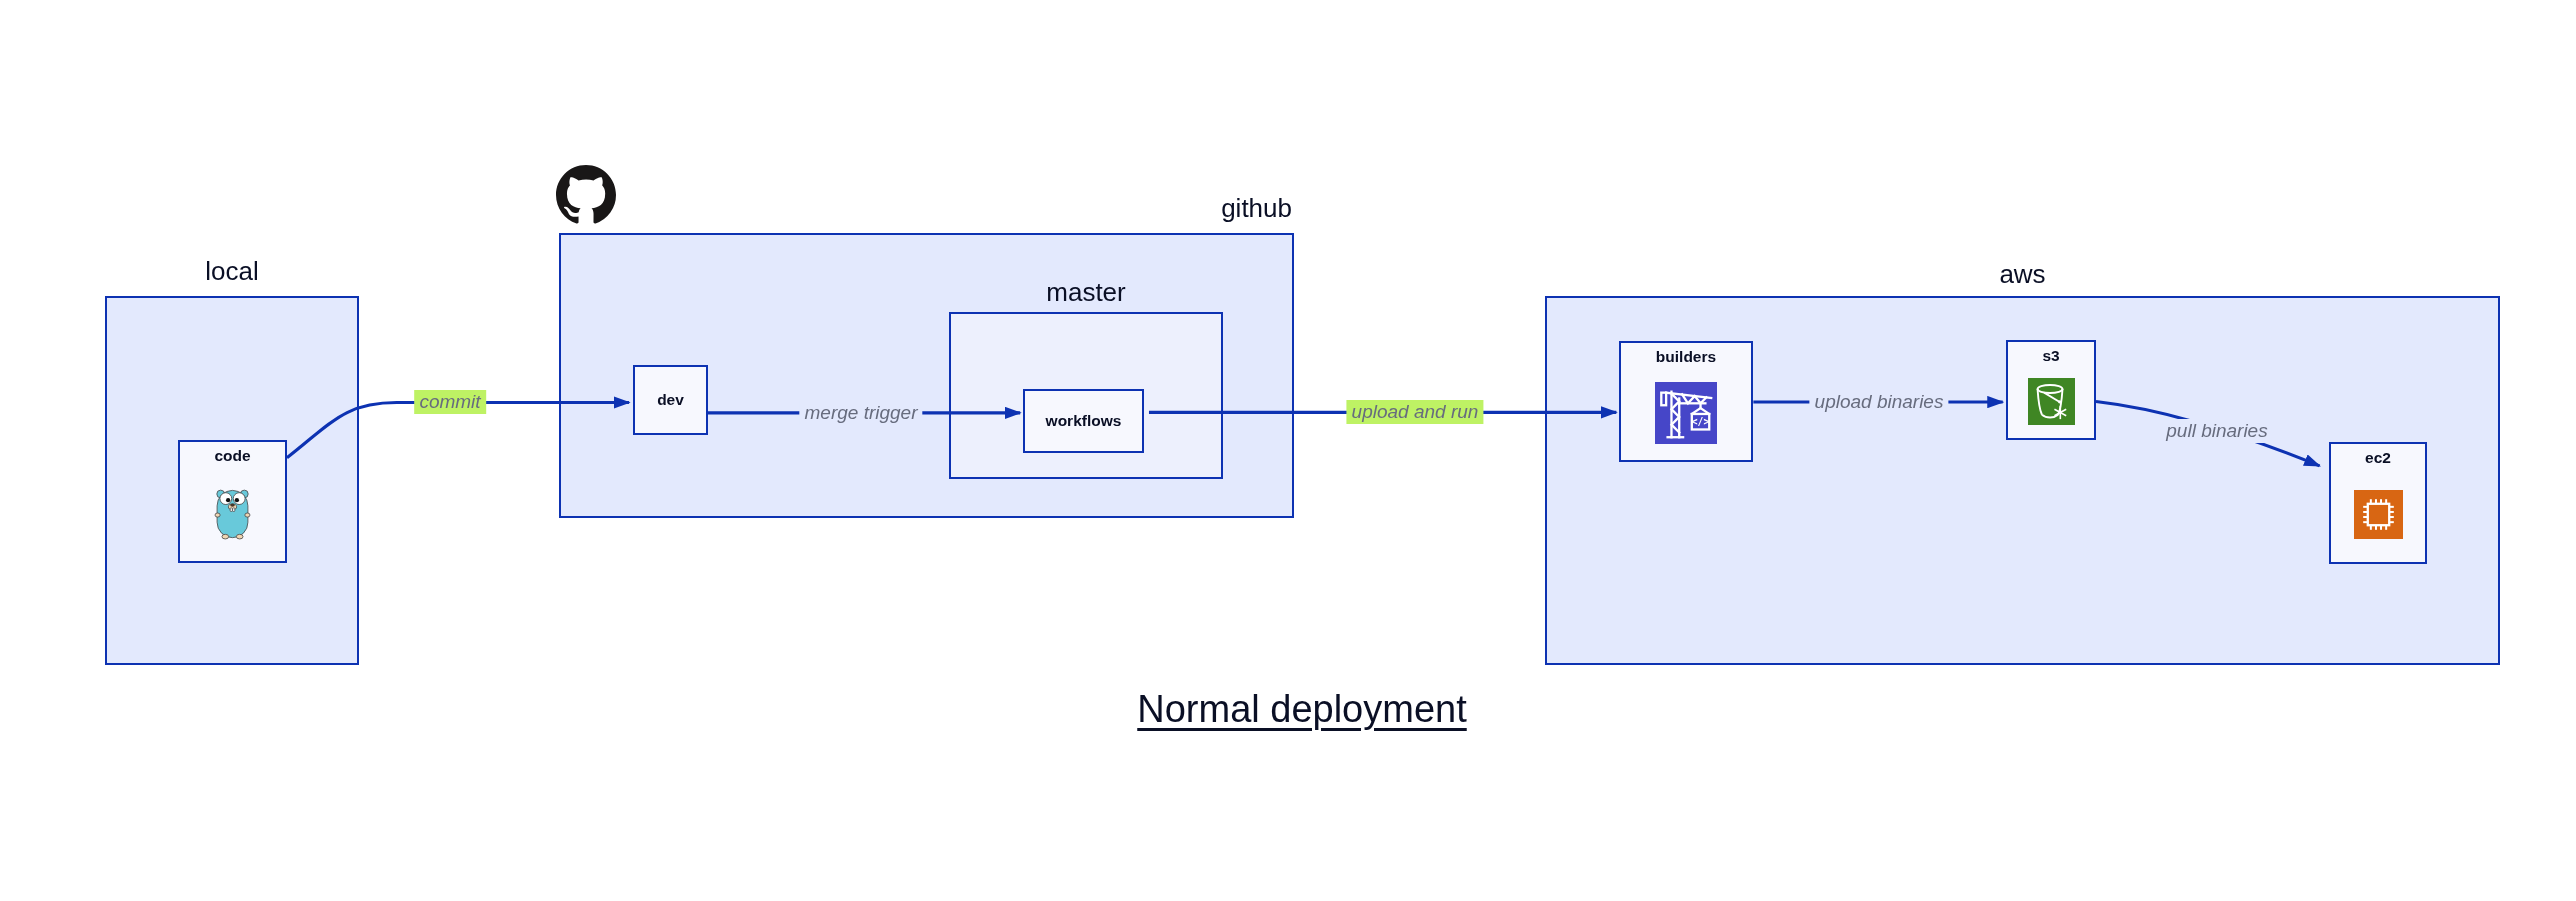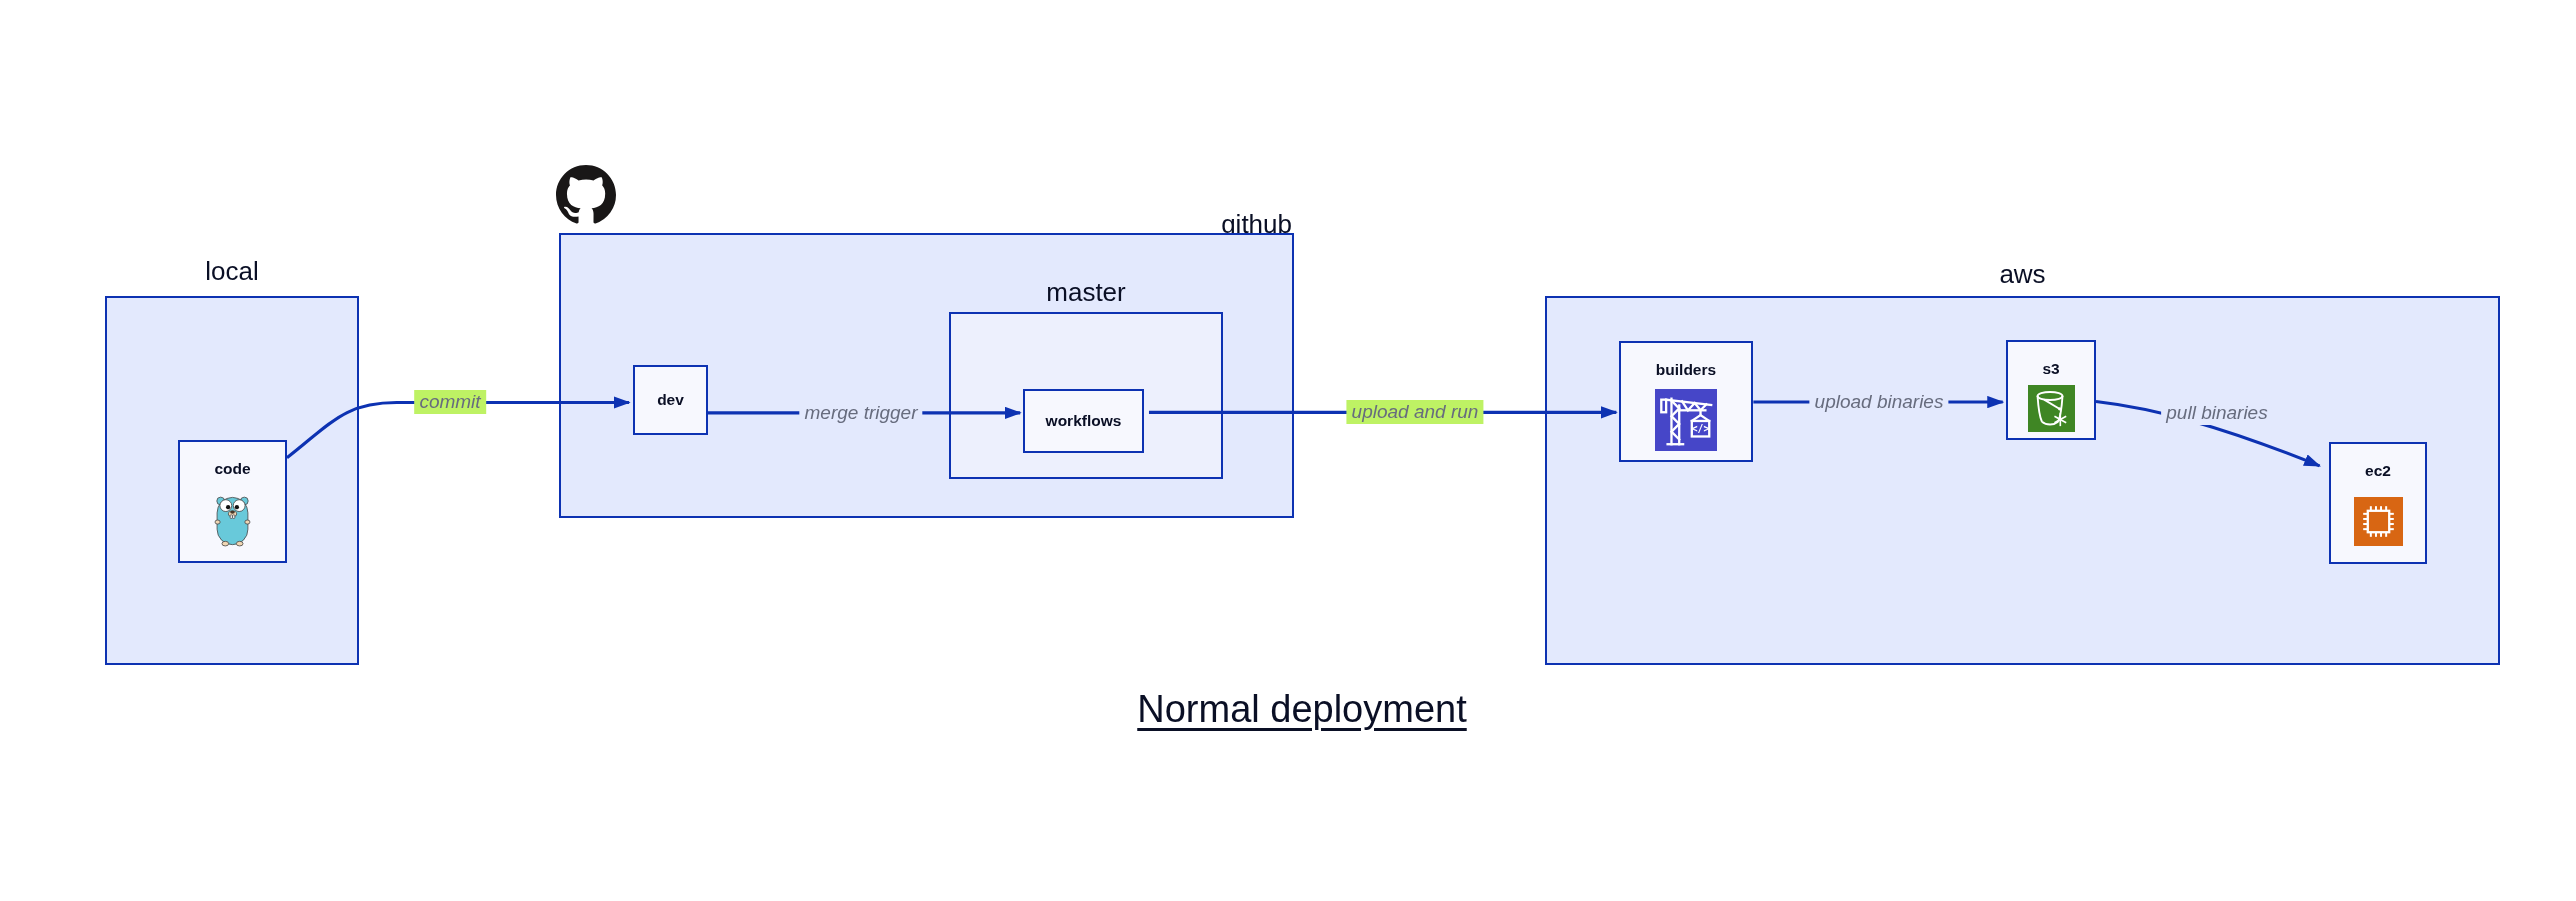--- a/index.html
+++ b/index.html
@@ -41,21 +41,21 @@
     background: #F7F8FE;
     box-sizing: border-box;
     display: flex;
     flex-direction: column;
     align-items: center;
   }
   .node .node-label {
     color: #0A0F25;
     font-size: 15.5px;
     font-weight: 700;
-    margin-top: 18px;
+    margin-top: 5px;
     white-space: nowrap;
   }
   .node.plain { justify-content: center; }
   .node.plain .node-label { margin-top: 0; }
   .node .node-icon {
     flex: 1;
     display: flex;
     align-items: center;
     justify-content: center;
   }
@@ -127,21 +127,21 @@
         </g>
       </svg>
     </div>
   </div>
 
   <div class="gh-logo" style="left:556px; top:165px;">
     <svg viewBox="0 0 16 16" width="60" height="60" aria-hidden="true">
       <path fill="#191717" d="M8 0C3.58 0 0 3.58 0 8c0 3.54 2.29 6.53 5.47 7.59.4.07.55-.17.55-.38 0-.19-.01-.82-.01-1.49-2.01.37-2.53-.49-2.69-.94-.09-.23-.48-.94-.82-1.13-.28-.15-.68-.52-.01-.53.63-.01 1.08.58 1.23.82.72 1.21 1.87.87 2.33.66.07-.52.28-.87.51-1.07-1.78-.2-3.64-.89-3.64-3.95 0-.87.31-1.59.82-2.15-.08-.2-.36-1.02.08-2.12 0 0 .67-.21 2.2.82.64-.18 1.32-.27 2-.27s1.36.09 2 .27c1.53-1.04 2.2-.82 2.2-.82.44 1.1.16 1.92.08 2.12.51.56.82 1.27.82 2.15 0 3.07-1.87 3.75-3.65 3.95.29.25.54.73.54 1.48 0 1.07-.01 1.93-.01 2.2 0 .21.15.46.55.38A8.01 8.01 0 0 0 16 8c0-4.42-3.58-8-8-8z"></path>
     </svg>
   </div>
-  <div class="container-label right-align" style="right:1312px; top:193px; width:206px; left:auto;margin-top:16px;">github</div>
+  <div class="container-label right-align" style="right:1312px; top:193px; width:206px; left:auto;">github</div>
   <div class="container" style="left:559px; top:233px; width:735px; height:285px;"></div>
 
   <div class="node plain" style="left:633px; top:365px; width:75px; height:70px; z-index:3;">
     <div class="node-label">dev</div>
   </div>
 
   <div class="container-label" style="left:949px; top:277px; width:274px; z-index:2;">master</div>
   <div class="container mid" style="left:949px; top:312px; width:274px; height:167px; z-index:2;"></div>
 
   <div class="node plain" style="left:1023px; top:389px; width:121px; height:64px; z-index:3;">
@@ -234,18 +234,18 @@
     <path d="M 1373 801 L 1980 801" stroke="#0D32B2" stroke-width="6" fill="none" marker-end="url(#arrow)"></path>
     <path d="M 2230 800 L 3137 800" stroke="#0D32B2" stroke-width="6" fill="none" marker-end="url(#arrow)"></path>
     <path d="M 3403 780 L 3887 780" stroke="#0D32B2" stroke-width="6" fill="none" marker-end="url(#arrow)"></path>
     <path d="M 4068 779 C 4180 792 4310 826 4502 904" stroke="#0D32B2" stroke-width="6" fill="none" marker-end="url(#arrow)"></path>
   </svg>
 
   <div class="edge-label on-white" style="left:450px; top:402px;">commit</div>
   <div class="edge-label on-fill" style="left:861px; top:413px;">merge trigger</div>
   <div class="edge-label on-white" style="left:1415px; top:412px;">upload and run</div>
   <div class="edge-label on-fill" style="left:1879px; top:402px;">upload binaries</div>
-  <div class="edge-label on-fill" style="left:2217px; top:413px;">pull binaries</div>
+  <div class="edge-label on-fill" style="left:2217px; top:431px;">pull binaries</div>
 
   <div id="diagram-title">Normal deployment</div>
 
 </div>
 
 
 </body></html>

